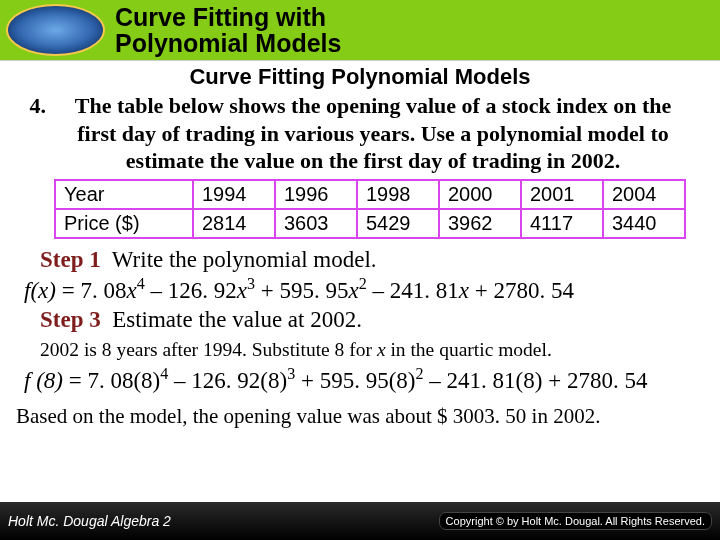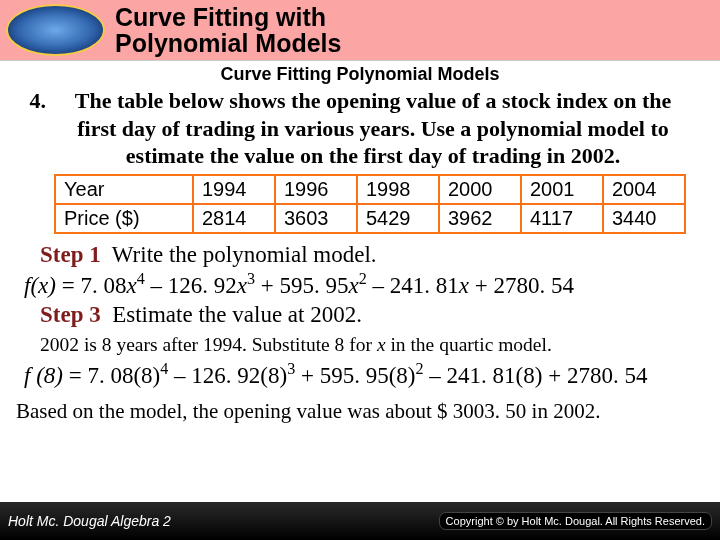--- a/index.html
+++ b/index.html
@@ -6,21 +6,21 @@
     margin: 0;
     padding: 0;
     width: 720px;
     height: 540px;
     font-family: "Times New Roman", serif;
     background: #fff;
     position: relative;
     overflow: hidden;
   }
   .header {
-    background: #fca5a5;
+    background: #84cc16;
     height: 60px;
     display: flex;
     align-items: center;
     border-bottom: 1px solid #ccc;
   }
   .logo-oval {
     width: 95px;
     height: 48px;
     margin-left: 6px;
     background: radial-gradient(ellipse at center, #6DA9E8 0%, #2B5FA8 60%, #1A3A6E 100%);
@@ -33,21 +33,21 @@
     font-weight: 900;
     font-size: 25px;
     line-height: 1.05;
     margin-left: 10px;
     color: #000;
   }
   .subtitle {
     text-align: center;
     font-family: Arial, sans-serif;
     font-weight: 900;
-    font-size: 18px;
+    font-size: 22px;
     margin: 3px 0 2px 0;
   }
   .content {
     padding: 0 28px 0 10px;
   }
   .problem {
     display: flex;
     font-size: 22px;
     font-weight: bold;
     line-height: 1.25;
@@ -59,21 +59,21 @@
     padding-right: 8px;
   }
   .problem-text { flex: 1; text-align: center; }
   table.data {
     border-collapse: collapse;
     margin: 4px 0 8px 44px;
     font-family: Arial, sans-serif;
     font-size: 20px;
   }
   table.data td, table.data th {
-    border: 2px solid #f97316;
+    border: 2px solid #d946ef;
     padding: 2px 8px;
     font-weight: normal;
     text-align: left;
     min-width: 64px;
   }
   table.data td:first-child { width: 120px; }
   .step-line {
     font-size: 23px;
     margin: 4px 0 2px 30px;
   }

